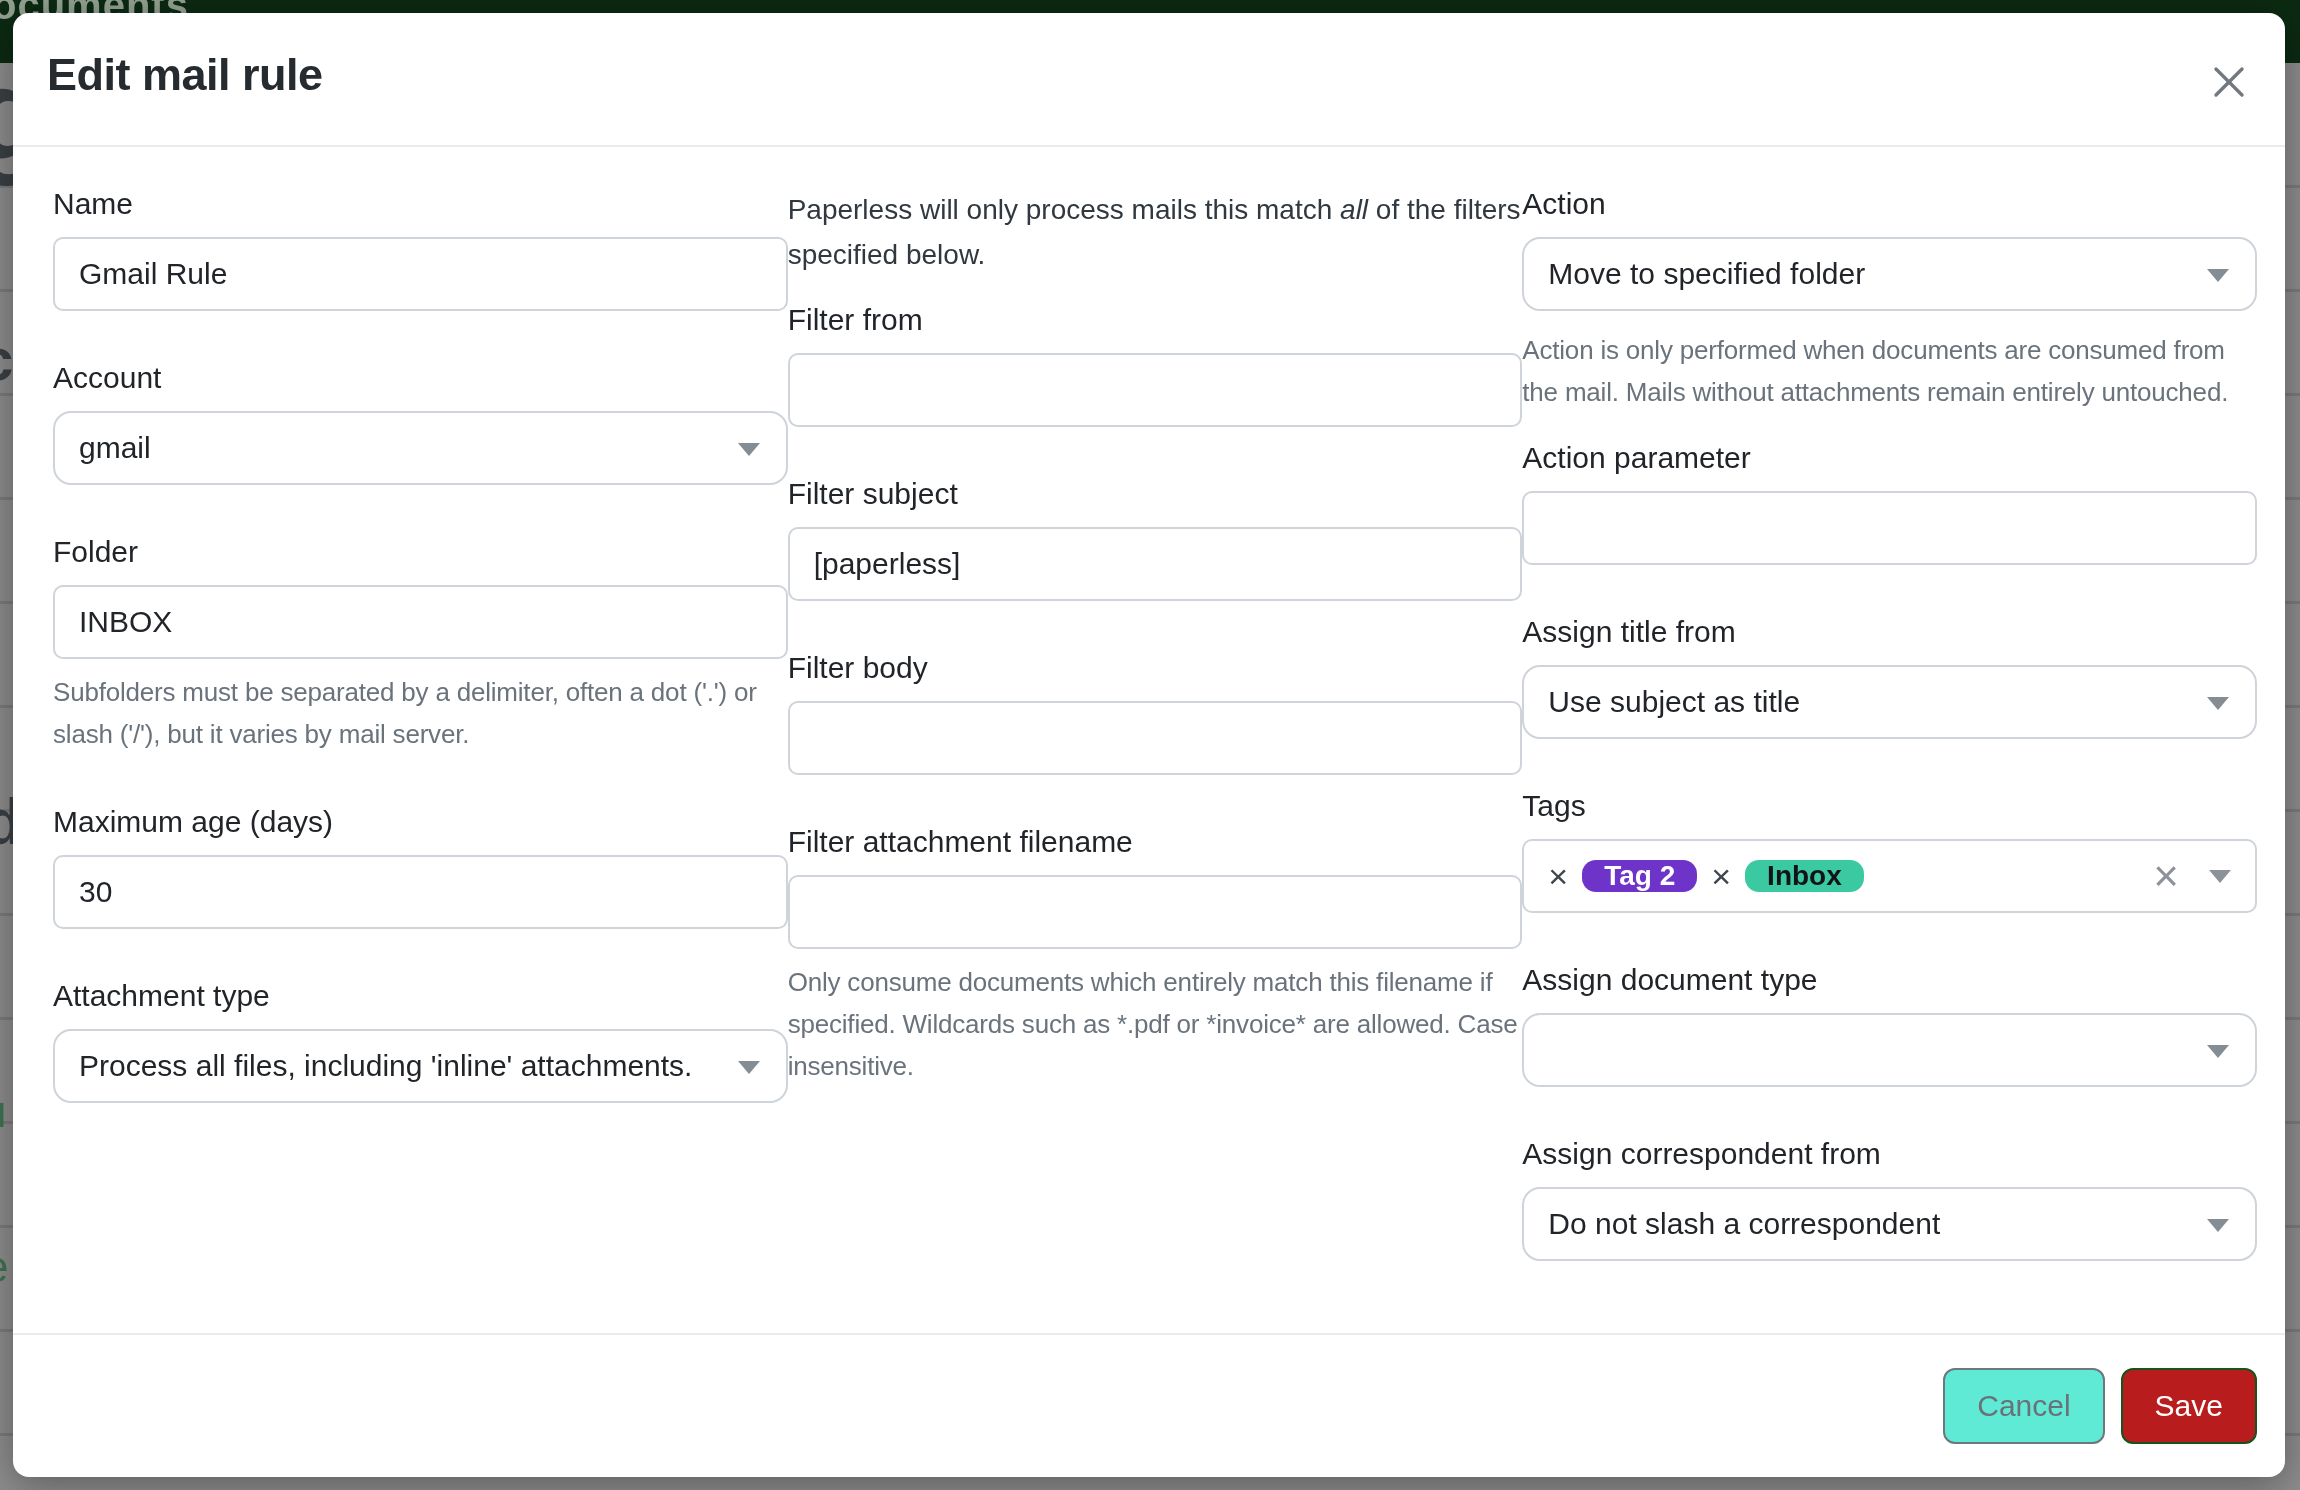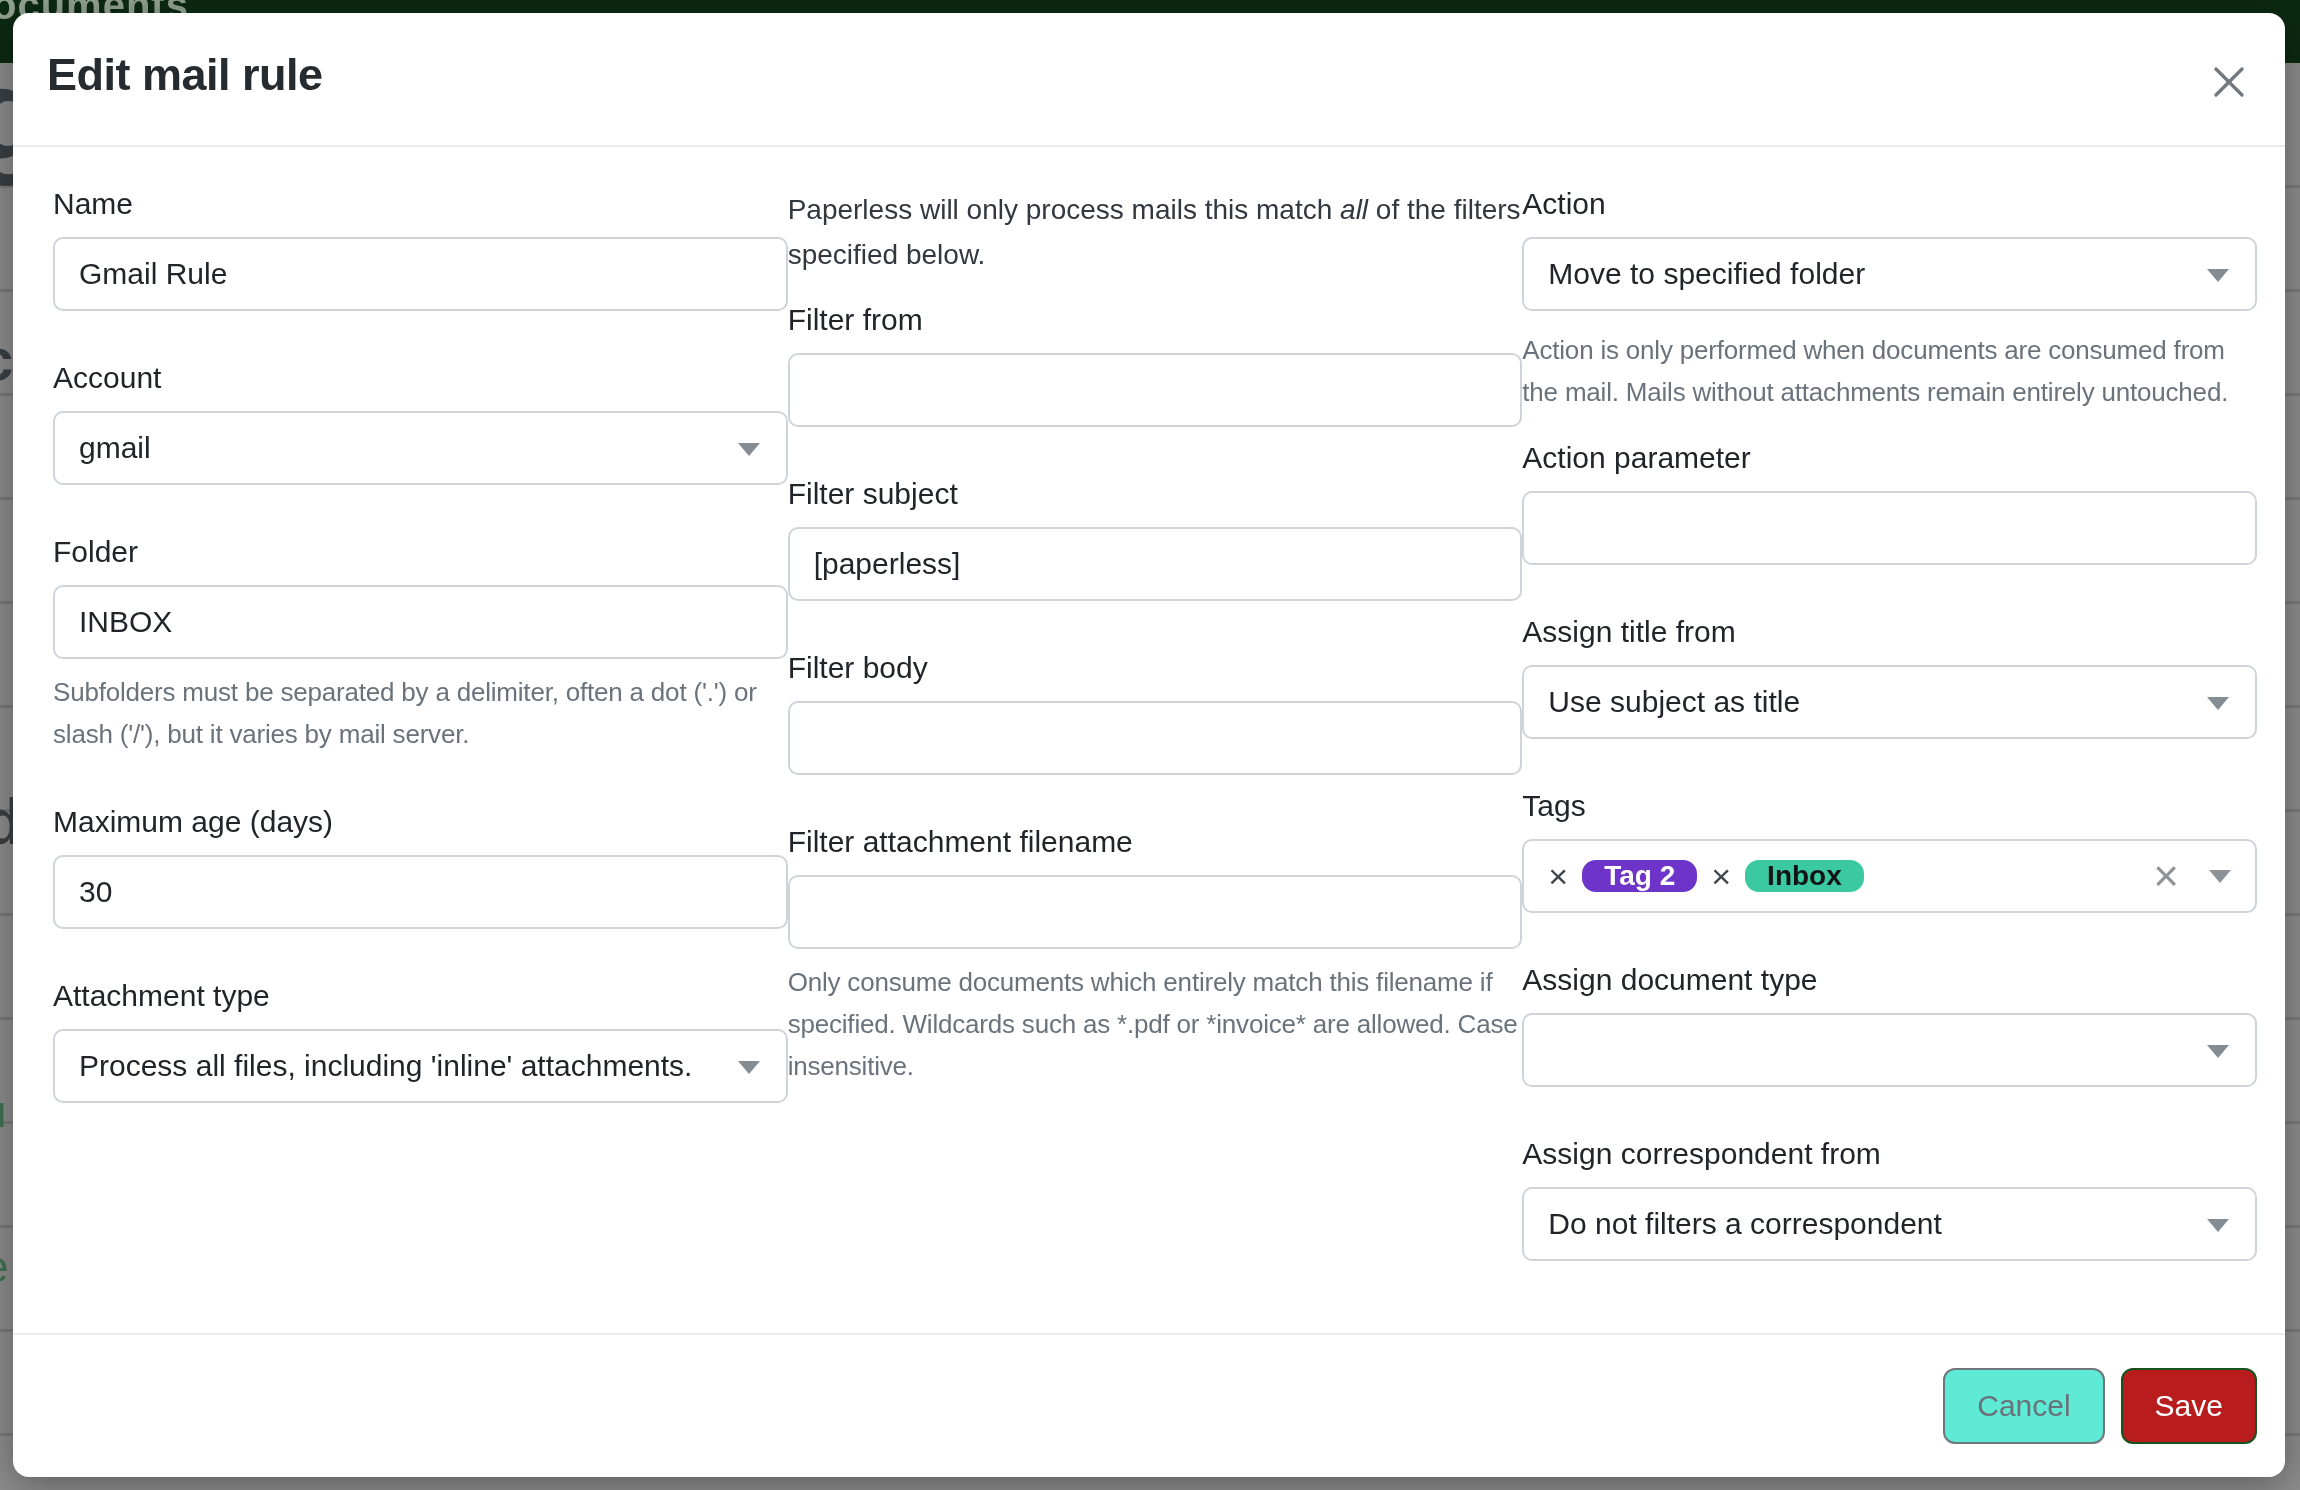--- a/index.html
+++ b/index.html
@@ -28,21 +28,21 @@
                background:transparent; cursor:pointer; padding:0; }
 
   .modal-body { flex:1 1 auto; padding:40px 28px 0 40px; display:grid;
                 grid-template-columns:1fr 1fr 1fr; }
 
   .field { margin-bottom:50px; }
   .field-label { display:block; font-size:30px; color:#212529; margin-bottom:16px; }
   .text-input { width:100%; height:74px; border:2px solid #ced4da; border-radius:10px;
                 font-family:inherit; font-size:30px; color:#212529; padding:0 24px; outline:none;
                 background:#fff; }
-  .select { width:100%; height:74px; border:2px solid #ced4da; border-radius:10px; background:#fff;
+  .select { width:100%; height:74px; border:2px solid #ced4da; border-radius:18px; background:#fff;
             display:flex; align-items:center; padding:0 70px 0 24px; position:relative; cursor:pointer; }
   .select-value { font-size:30px; color:#212529; white-space:nowrap; overflow:hidden; }
   .caret { position:absolute; right:26px; top:50%; margin-top:-5px; width:0; height:0;
            border-left:11px solid transparent; border-right:11px solid transparent;
            border-top:13px solid #848c94; }
   .help-text { font-size:26px; line-height:42px; color:#6a737c; margin-top:12px; letter-spacing:-0.2px; }
   .intro { font-size:28px; line-height:45px; color:#31383f; margin:0 0 26px 0; }
   .intro .em { font-style:italic; }
 
   
@@ -178,21 +178,21 @@
       <div class="field">
         <label class="field-label">Assign document type</label>
         <div class="select">
           <span class="select-value"></span>
           <span class="caret"></span>
         </div>
       </div>
       <div class="field">
         <label class="field-label">Assign correspondent from</label>
         <div class="select">
-          <span class="select-value">Do not filters a correspondent</span>
+          <span class="select-value">Do not slash a correspondent</span>
           <span class="caret"></span>
         </div>
       </div>
     </div>
   </div>
 
   <div class="modal-footer">
     <button class="btn btn-cancel">Cancel</button>
     <button class="btn btn-save">Save</button>
   </div>

